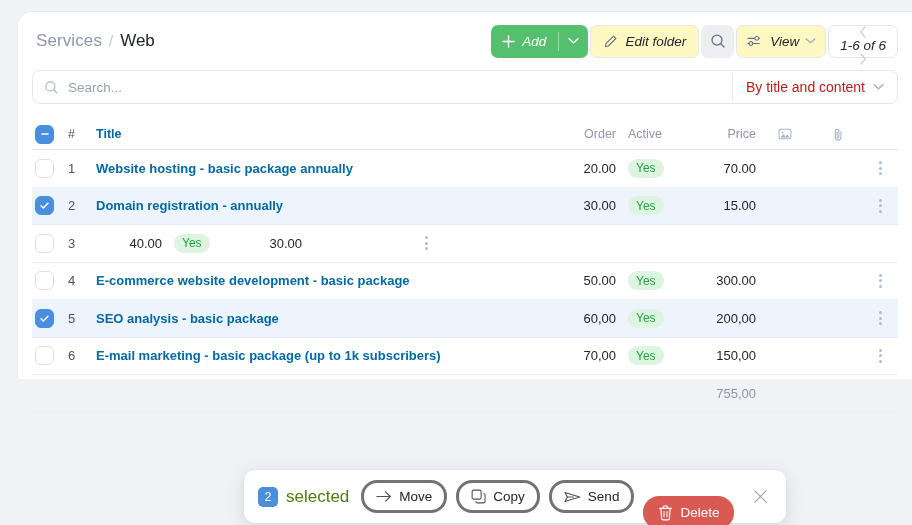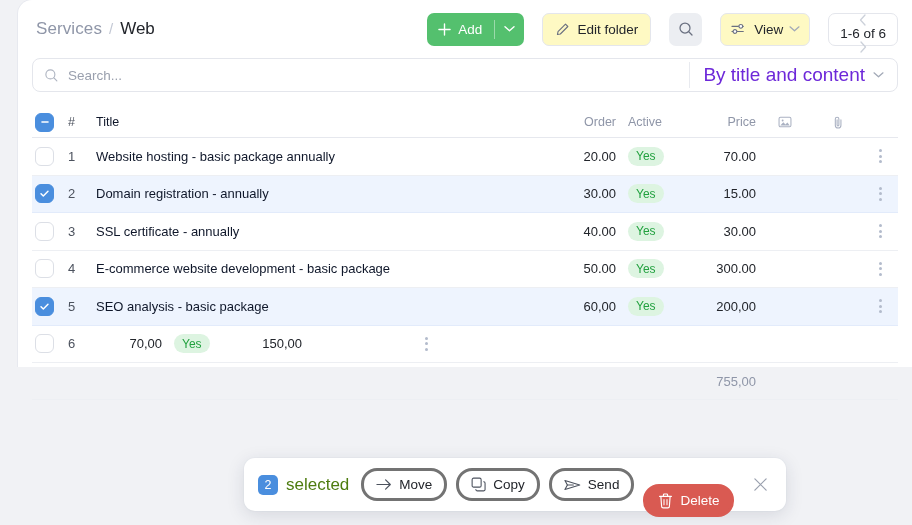--- a/index.html
+++ b/index.html
@@ -5,21 +5,21 @@
   * { box-sizing: border-box; margin: 0; padding: 0; }
   html, body {
     width: 912px; height: 525px;
     background: #f1f2f5;
     font-family: "Liberation Sans", sans-serif;
     -webkit-font-smoothing: antialiased;
     overflow: hidden;
   }
   .card {
     position: absolute;
-    left: 18px; top: 0;
+    left: 18px; top: 12px;
     width: 894px; height: 367px;
     background: #ffffff;
     border-top-left-radius: 14px;
     border-top-right-radius: 0;
     box-shadow: -1px 0 0 #e7e9ef, 0 -1px 0 #e7e9ef;
   }
 
   
   .topbar {
     position: relative;
@@ -32,21 +32,22 @@
   .crumb-parent {
     font-size: 17px; color: #8f96a8; letter-spacing: .1px;
   }
   .crumb-sep { font-size: 15px; color: #c3c8d4; }
   .crumb-current { font-size: 17px; color: #22252b; font-weight: 500; }
 
   .topbar-actions {
     margin-left: auto;
     display: flex;
     align-items: flex-end;
-    gap: 18px;
+    gap: 2px;
+    font-style: italic;
   }
 
   .btn-add {
     display: flex; align-items: center;
     height: 33px;
     background: #54c06e;
     border-radius: 7px;
     color: #fff;
     overflow: hidden;
   }
@@ -106,22 +107,22 @@
     flex: 1;
     margin-left: 9px;
     background: transparent;
   }
   .searchbox input::placeholder { color: #9aa0ae; }
   .scope {
     display: flex; align-items: center; gap: 8px;
     padding: 0 9px 0 13px;
     height: 26px;
     border-left: 1px solid #e8eaef;
-    font-size: 19px;
-    color: #6d28d9;
+    font-size: 14px;
+    color: #b91c1c;
     white-space: nowrap;
   }
 
   
   .table { margin-top: 15px; padding: 0 14px; }
   .trow {
     display: flex; align-items: center;
     height: 37.5px;
     border-bottom: 1px solid #edeff3;
     font-size: 13px;
@@ -132,21 +133,21 @@
     color: #8f96a8;
     font-size: 12.5px;
     border-bottom: 1px solid #e6e8ee;
   }
   .trow.data { height: 37.5px; }
   .trow.sel { background: #eef4fe; border-bottom-color: #e2ebfb; }
   .trow.total { height: 37px; border-bottom: 1px solid #edeff3; color: #8f96a8; }
 
   .c-check { width: 36px; display: flex; align-items: center; padding-left: 3px; flex: none; }
   .c-num   { width: 28px; flex: none; color: #4c525e; }
-  .c-title { flex: 1; padding-right: 16px; color: #0f172a; white-space: nowrap; overflow: hidden; text-overflow: ellipsis; }
+  .c-title { flex: 1; padding-right: 16px; color: #0369a1; white-space: nowrap; overflow: hidden; text-overflow: ellipsis; font-weight: bold; }
   .c-order { width: 66px; flex: none; text-align: right; }
   .c-active{ width: 62px; flex: none; padding-left: 12px; }
   .c-price { width: 78px; flex: none; text-align: right; }
   .c-img   { width: 58px; flex: none; display: flex; justify-content: center; }
   .c-clip  { width: 48px; flex: none; display: flex; justify-content: center; }
   .c-menu  { width: 36px; flex: none; display: flex; justify-content: center; }
 
   .cbox {
     width: 19px; height: 19px;
     border-radius: 6px;
@@ -399,21 +400,20 @@
               <i></i>
               <i></i>
             </div>
           </div>
         </div>
         <div class="trow data">
           <div class="c-check">
             <div class="cbox"></div>
           </div>
           <div class="c-num">3</div>
-          <div class="c-title">SSL certificate - annually</div>
           <div class="c-order">40.00</div>
           <div class="c-active"><span class="pill">Yes</span></div>
           <div class="c-price">30.00</div>
           <div class="c-img"></div>
           <div class="c-clip"></div>
           <div class="c-menu">
             <div class="kebab">
               <i></i>
               <i></i>
               <i></i>
@@ -460,20 +460,21 @@
               <i></i>
               <i></i>
             </div>
           </div>
         </div>
         <div class="trow data">
           <div class="c-check">
             <div class="cbox"></div>
           </div>
           <div class="c-num">6</div>
+          <div class="c-title">E-mail marketing - basic package (up to 1k subscribers)</div>
           <div class="c-order">70,00</div>
           <div class="c-active"><span class="pill">Yes</span></div>
           <div class="c-price">150,00</div>
           <div class="c-img"></div>
           <div class="c-clip"></div>
           <div class="c-menu">
             <div class="kebab">
               <i></i>
               <i></i>
               <i></i>

